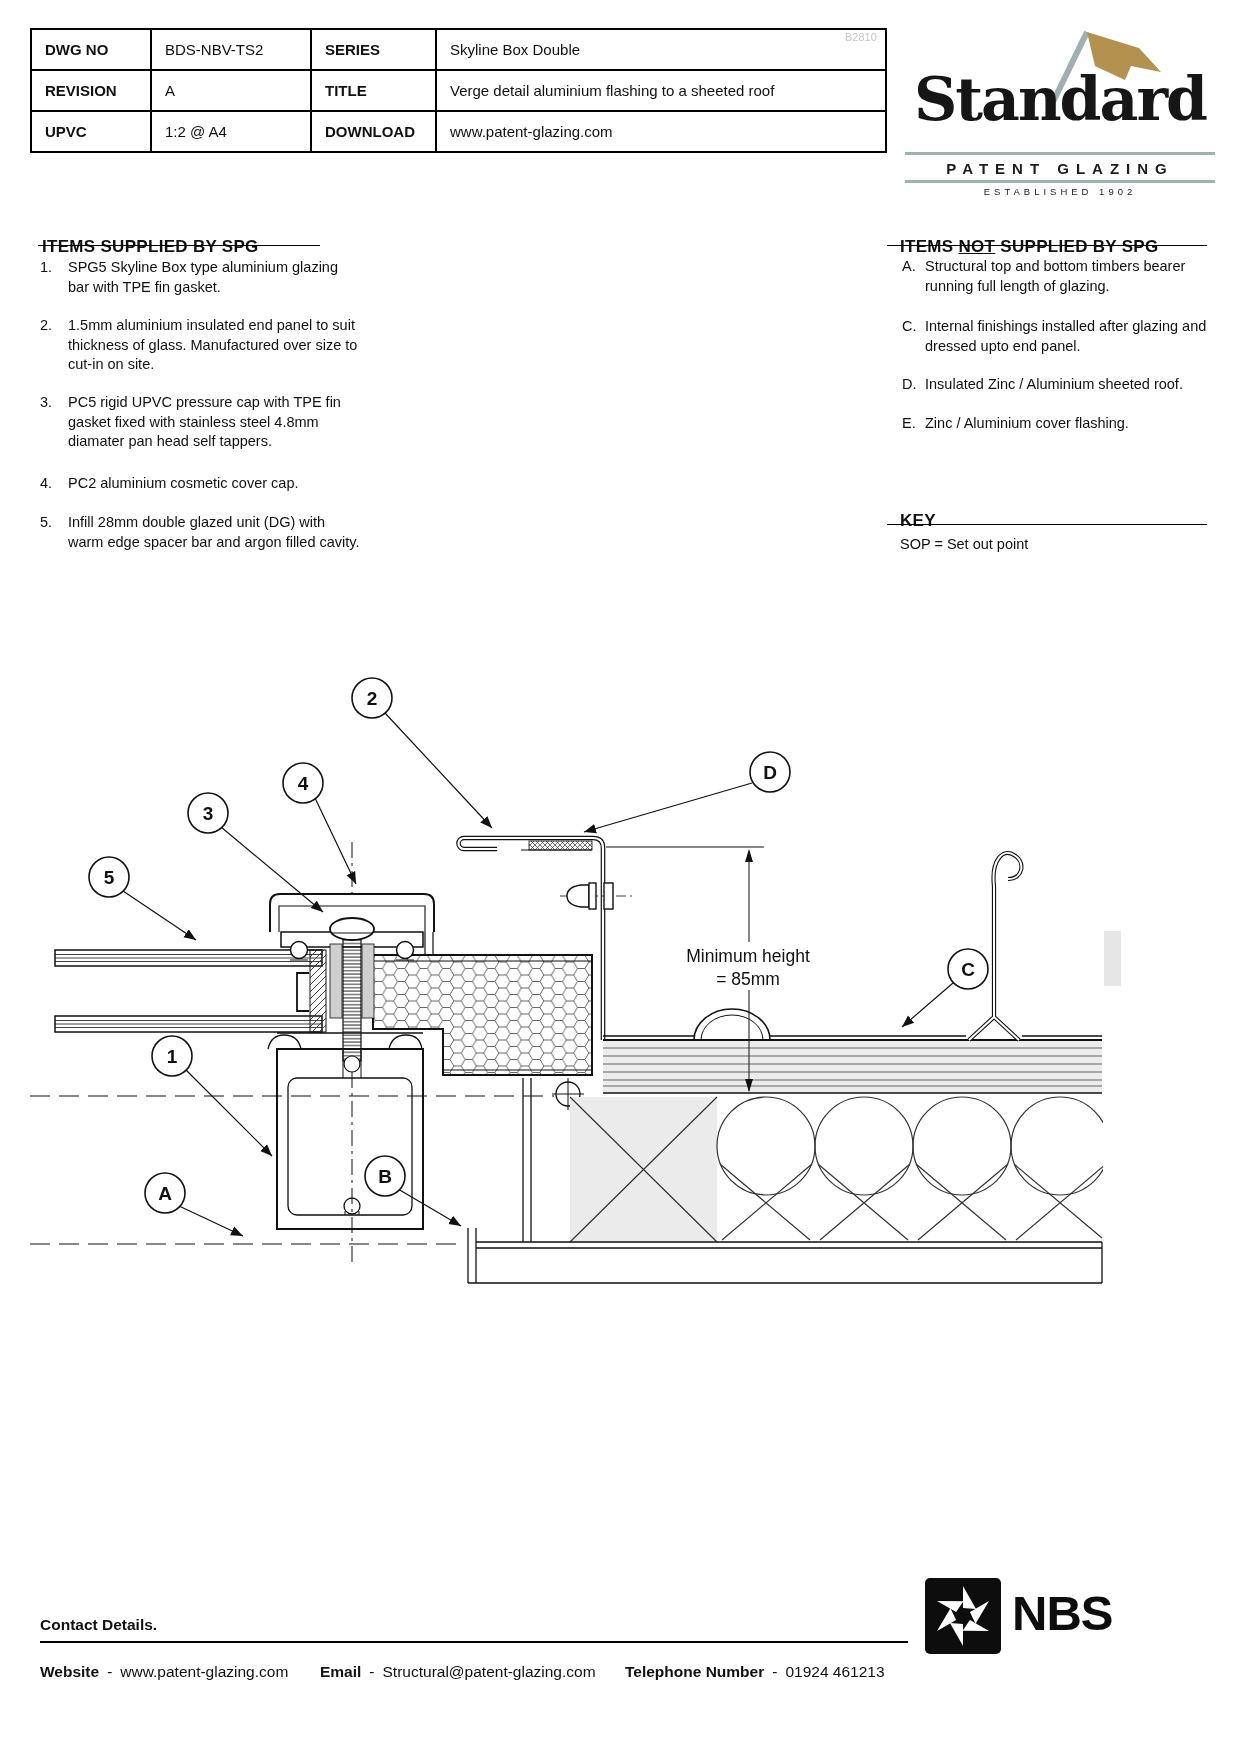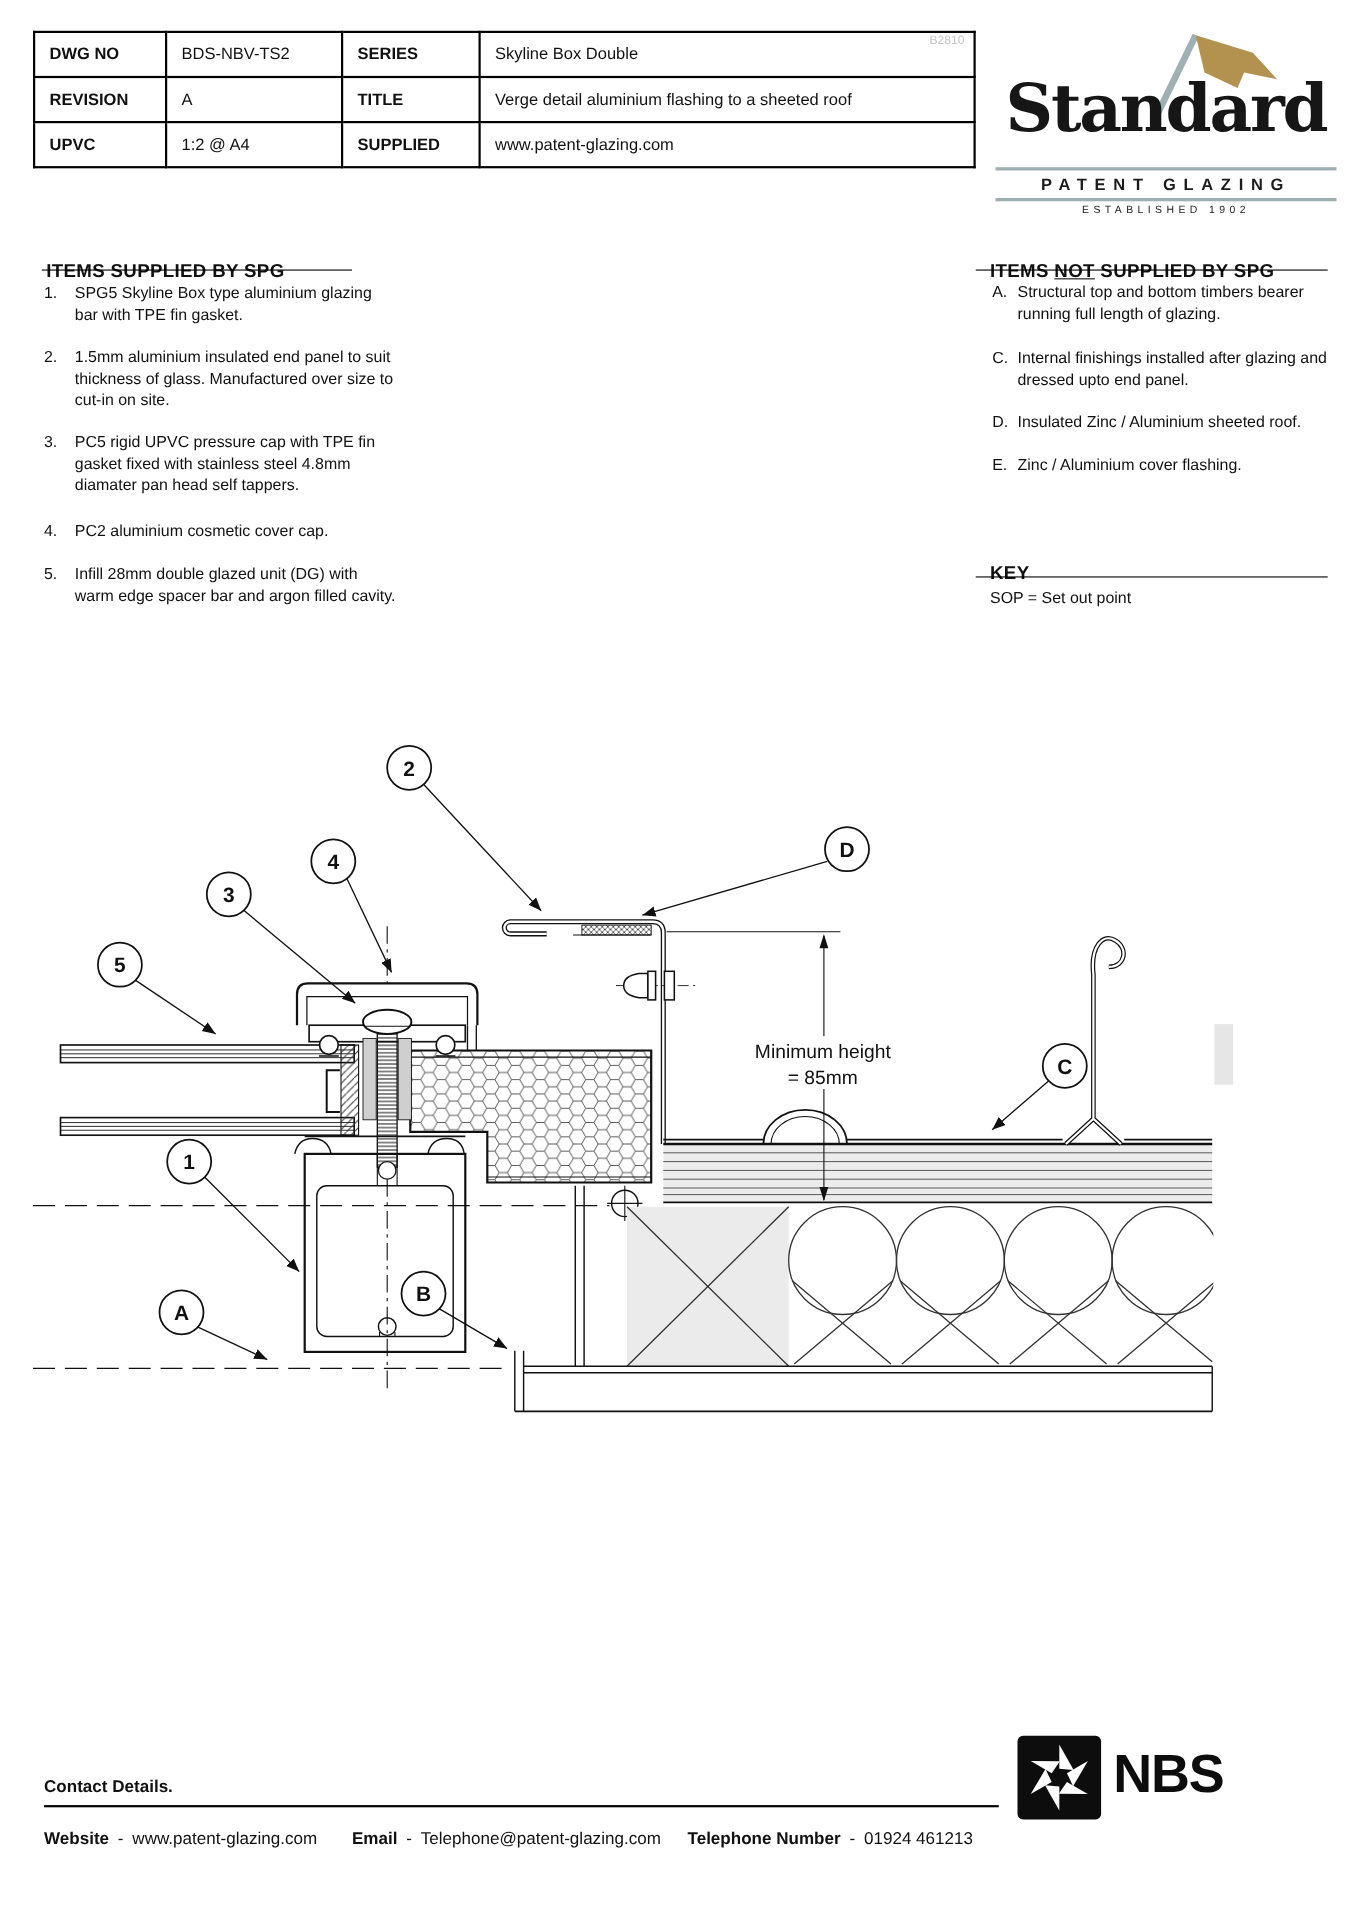--- a/index.html
+++ b/index.html
@@ -55,21 +55,21 @@
   </tr>
   <tr>
     <td class="lbl">REVISION</td>
     <td>A</td>
     <td class="lbl">TITLE</td>
     <td>Verge detail aluminium flashing to a sheeted roof</td>
   </tr>
   <tr>
     <td class="lbl">UPVC</td>
     <td>1:2 @ A4</td>
-    <td class="lbl">SUPPLIED</td>
+    <td class="lbl">DOWNLOAD</td>
     <td>www.patent-glazing.com</td>
   </tr>
 </tbody>
   </table>
 <div class="abs watermark">B2810</div>
 
 <div id="logo" class="abs">
   <svg class="abs" style="left:130px;top:0" width="130" height="80" viewBox="0 0 130 80">
     <line x1="18" y1="76" x2="52" y2="6" stroke="#9fb0b2" stroke-width="6"></line>
     <path d="M52,6 L104,22 L126,46 L96,40 L90,54 L60,40 Z" fill="#b3914f"></path>
@@ -322,21 +322,21 @@
   </g>
 </svg>
 
 <div class="abs contact-head">Contact Details.</div>
 <div class="abs contact-rule"></div>
 
 <div class="abs c-group contact-row" style="left:40px">
   <span class="c-label">Website</span><span class="sep">-</span><span>www.patent-glazing.com</span>
 </div>
 <div class="abs c-group contact-row" style="left:320px">
-  <span class="c-label">Email</span><span class="sep">-</span><span>Telephone@patent-glazing.com</span>
+  <span class="c-label">Email</span><span class="sep">-</span><span>Structural@patent-glazing.com</span>
 </div>
 <div class="abs c-group contact-row" style="left:625px">
   <span class="c-label">Telephone Number</span><span class="sep">-</span><span>01924 461213</span>
 </div>
 
 <div id="nbs-box" class="abs">
   <svg width="76" height="76" viewBox="0 0 76 76">
     <g transform="translate(38,38)" fill="#fff">
       <g>
           <polygon points="0,-30 13,-7 0,-8"></polygon>

